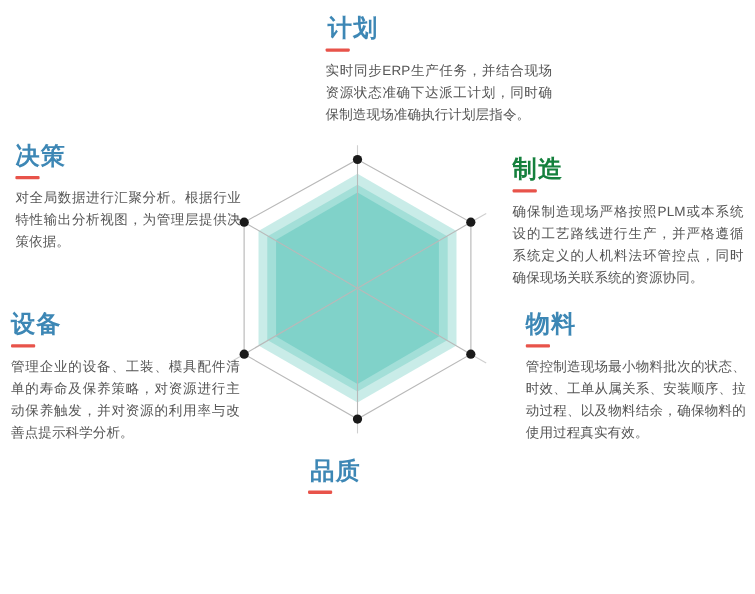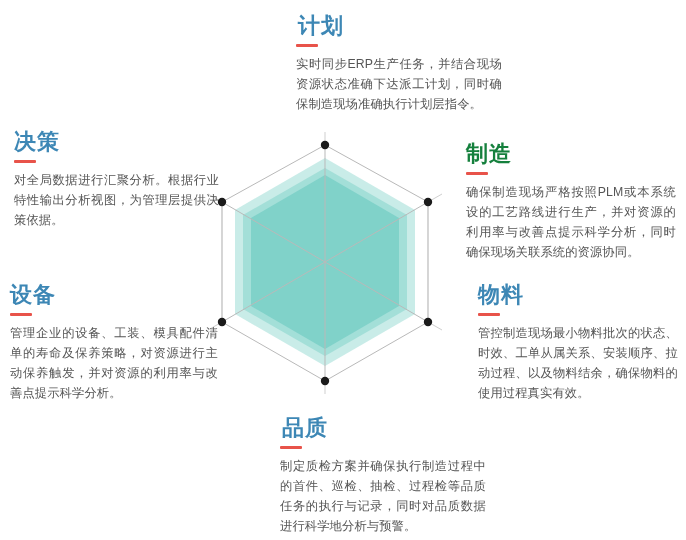--- a/index.html
+++ b/index.html
@@ -133,34 +133,33 @@
 
   <div class="block" id="block-decision">
     <h2 class="block-title" style="color: rgb(61, 135, 181);">决策</h2>
     <div class="block-rule" style="background: rgb(232, 83, 74);"></div>
     <p class="block-body" style="color: rgb(85, 85, 85);">对全局数据进行汇聚分析。根据行业特性输出分析视图，为管理层提供决策依据。</p>
   </div>
 
   <div class="block" id="block-manufacture">
     <h2 class="block-title" style="color: #15803d;">制造</h2>
     <div class="block-rule" style="background: rgb(232, 83, 74);"></div>
-    <p class="block-body" style="color: rgb(85, 85, 85);">确保制造现场严格按照PLM或本系统设的工艺路线进行生产，并对资源的利用率与改善点提示科学分析，同时确保现场关联系统的资源协同。</p>
+    <p class="block-body" style="color: rgb(85, 85, 85);">确保制造现场严格按照PLM或本系统设的工艺路线进行生产，并严格遵循系统定义的人机料法环管控点，同时确保现场关联系统的资源协同。</p>
   </div>
 
   <div class="block" id="block-equipment">
     <h2 class="block-title" style="color: rgb(61, 135, 181);">设备</h2>
     <div class="block-rule" style="background: rgb(232, 83, 74);"></div>
     <p class="block-body" style="color: rgb(85, 85, 85);">管理企业的设备、工装、模具配件清单的寿命及保养策略，对资源进行主动保养触发，并对资源的利用率与改善点提示科学分析。</p>
   </div>
 
   <div class="block" id="block-material">
     <h2 class="block-title" style="color: rgb(61, 135, 181);">物料</h2>
     <div class="block-rule" style="background: rgb(232, 83, 74);"></div>
     <p class="block-body" style="color: rgb(85, 85, 85);">管控制造现场最小物料批次的状态、时效、工单从属关系、安装顺序、拉动过程、以及物料结余，确保物料的使用过程真实有效。</p>
   </div>
 
   <div class="block" id="block-quality">
     <h2 class="block-title" style="color: rgb(61, 135, 181);">品质</h2>
     <div class="block-rule" style="background: rgb(232, 83, 74);"></div>
-    <p class="block-body" style="color: rgb(85, 85, 85);">制定质检方案并确保执行制造过程中的首件、巡检、抽检、过程检等品质任务的执行与记录，同时对品质数据进行科学地分析与预警。</p>
   </div>
 
 </div>
 
 </body></html>

